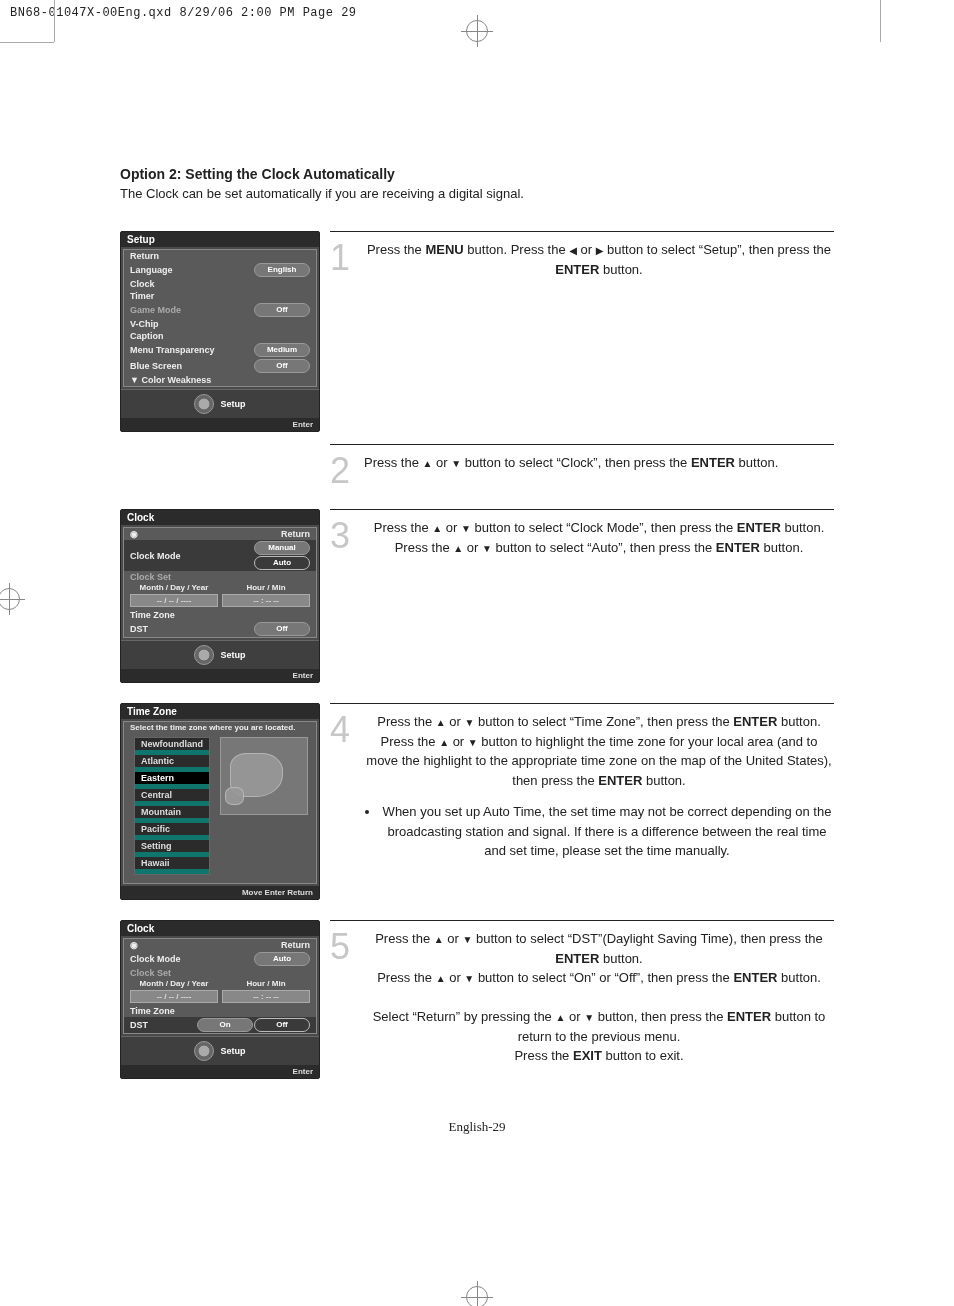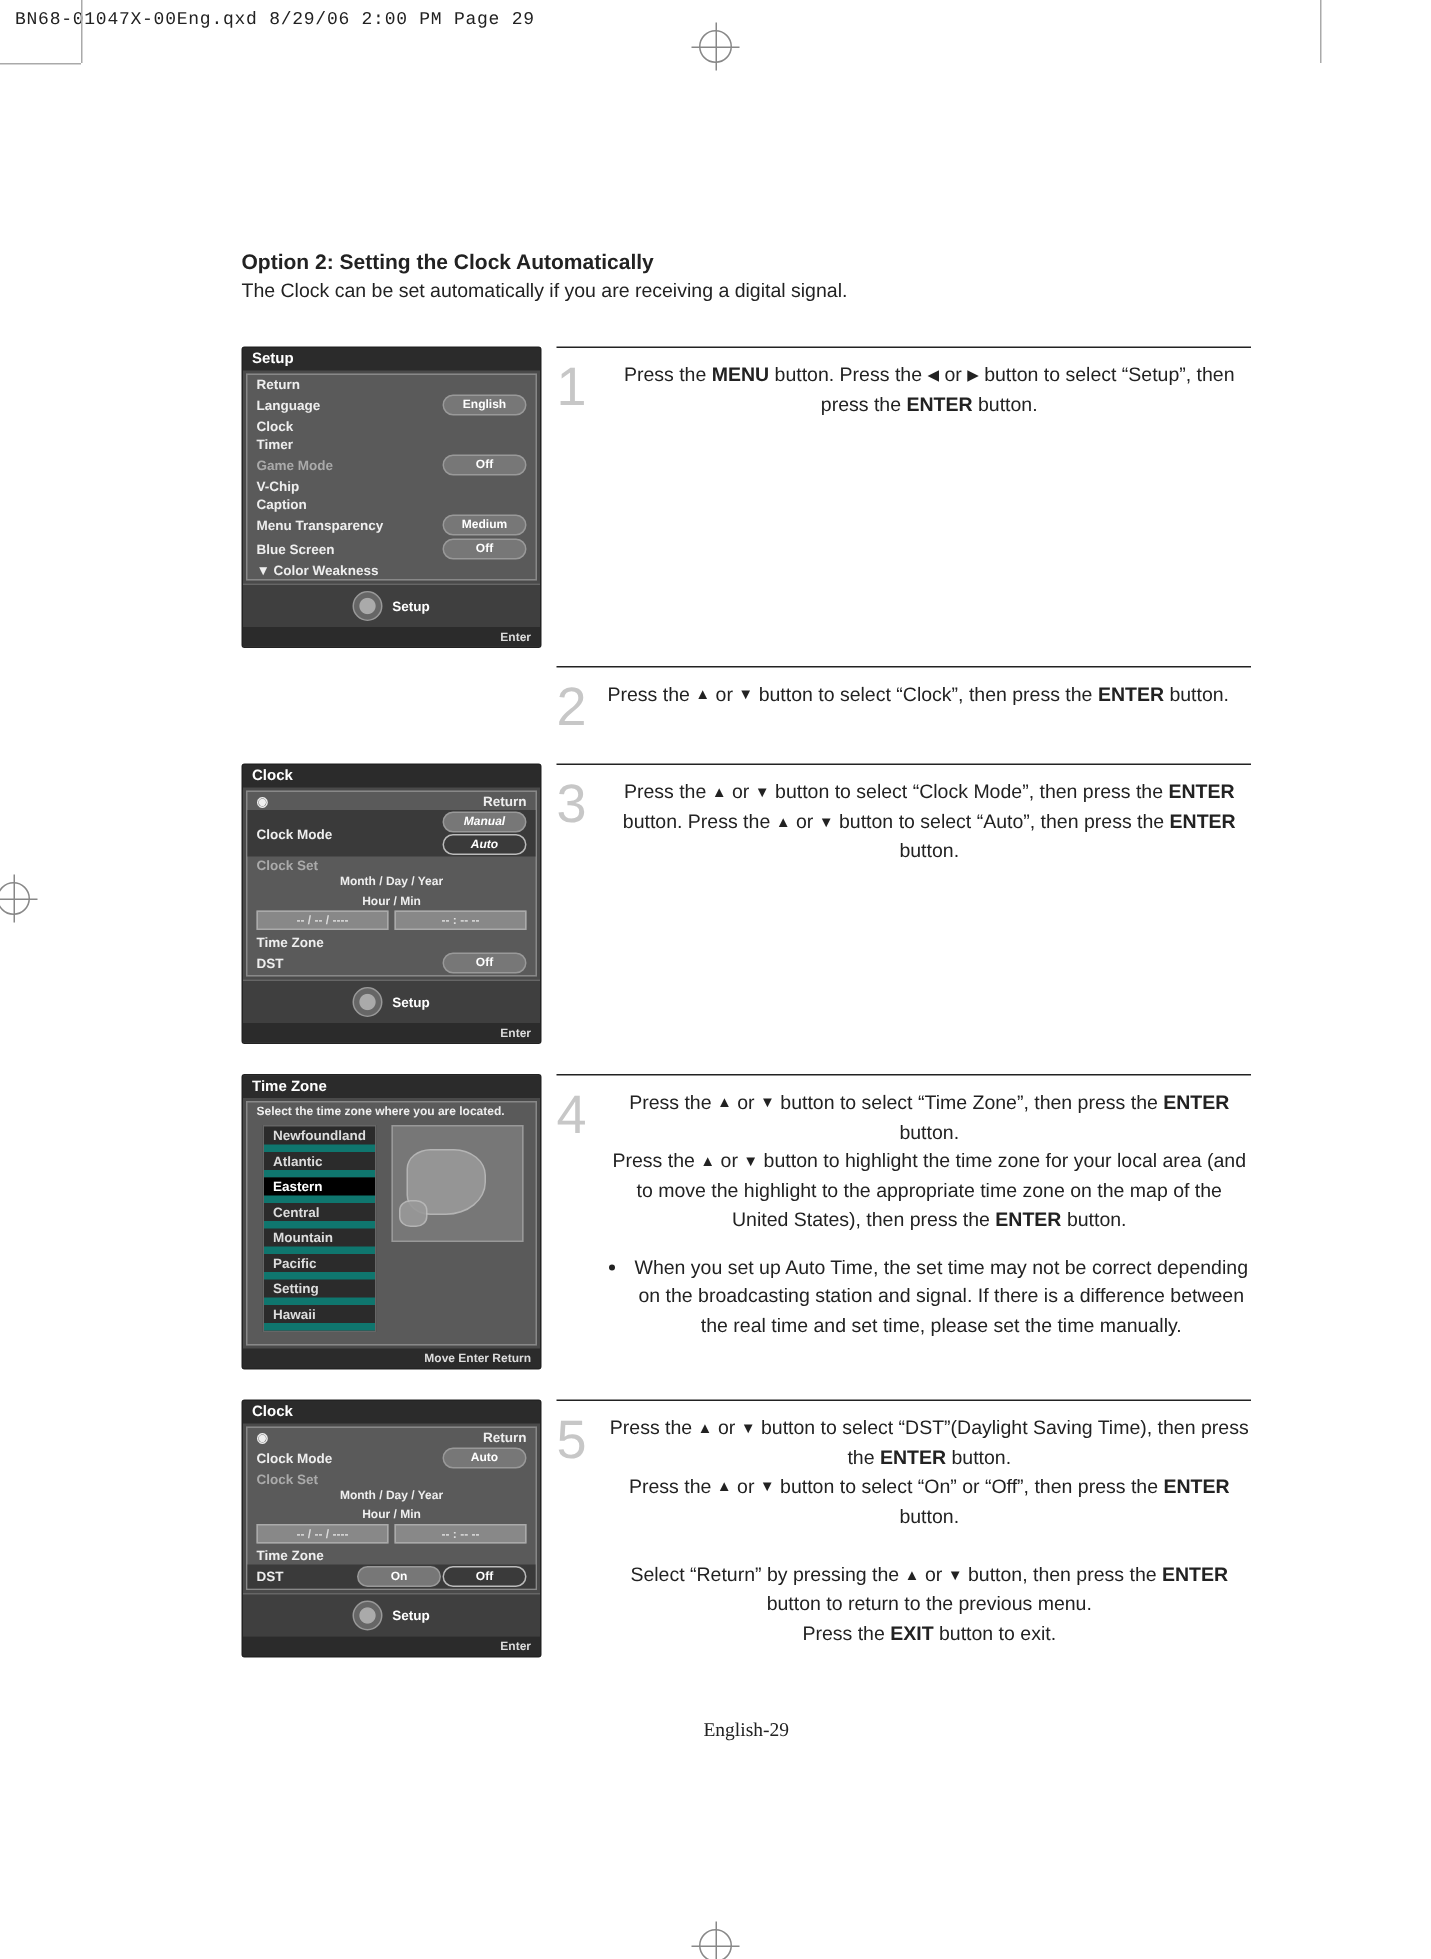--- a/index.html
+++ b/index.html
@@ -12,21 +12,20 @@
   }
   .header-slug {
     font-family: "Courier New", monospace;
     font-size: 12px;
     padding: 6px 10px;
     letter-spacing: 0.5px;
   }
   .page {
     padding: 140px 120px 40px 120px;
     position: relative;
-    margin-left: 41px;
   }
   .crop-v { position:absolute; width:1px; background:#aaa; }
   .crop-h { position:absolute; height:1px; background:#aaa; }
   h2.title {
     font-size: 14px;
     font-weight: bold;
     margin: 0 0 4px 0;
   }
   p.intro {
     margin: 0 0 30px 0;
@@ -124,21 +123,21 @@
   }
   .osd .sel-row {
     display:flex; gap:4px; padding:2px 6px;
   }
   .osd .field {
     background:#888; border:1px solid #aaa;
     font-size:8px; text-align:center; flex:1;
     padding:1px 0; color:#ddd;
   }
   .osd .header-row {
-    display:flex; gap:4px; padding:0 6px;flex-direction:column;
+    display:flex; gap:4px; padding:0 6px;
   }
   .osd .header-row span { flex:1; text-align:center; font-size:8px; color:#eee; }
 
   .tz-list {
     background:#2b2b2b;
     margin:4px 6px;
     border:1px solid #666;
   }
   .tz-list div {
     padding:1px 6px;
@@ -252,21 +251,21 @@
   </div>
 
   <div class="row">
     <div class="shot-col">
       <div class="osd">
         <div class="titlebar">Clock</div>
         <div class="inner">
           <div class="item">◉ <span>Return</span></div>
           <div class="item" style="background:#3a3a3a">
               <span>Clock Mode</span>
-            <span style="display:flex; flex-direction:column; gap:1px;font-style:italic;">
+            <span style="display:flex; flex-direction:column; gap:1px;">
               <span class="pill">Manual</span>
               <span class="pill sel">Auto</span>
             </span>
           </div>
           <div class="item dim">
               <span>Clock Set</span>
             </div>
           <div class="header-row">
               <span>Month / Day / Year</span>
               <span>Hour / Min</span>

